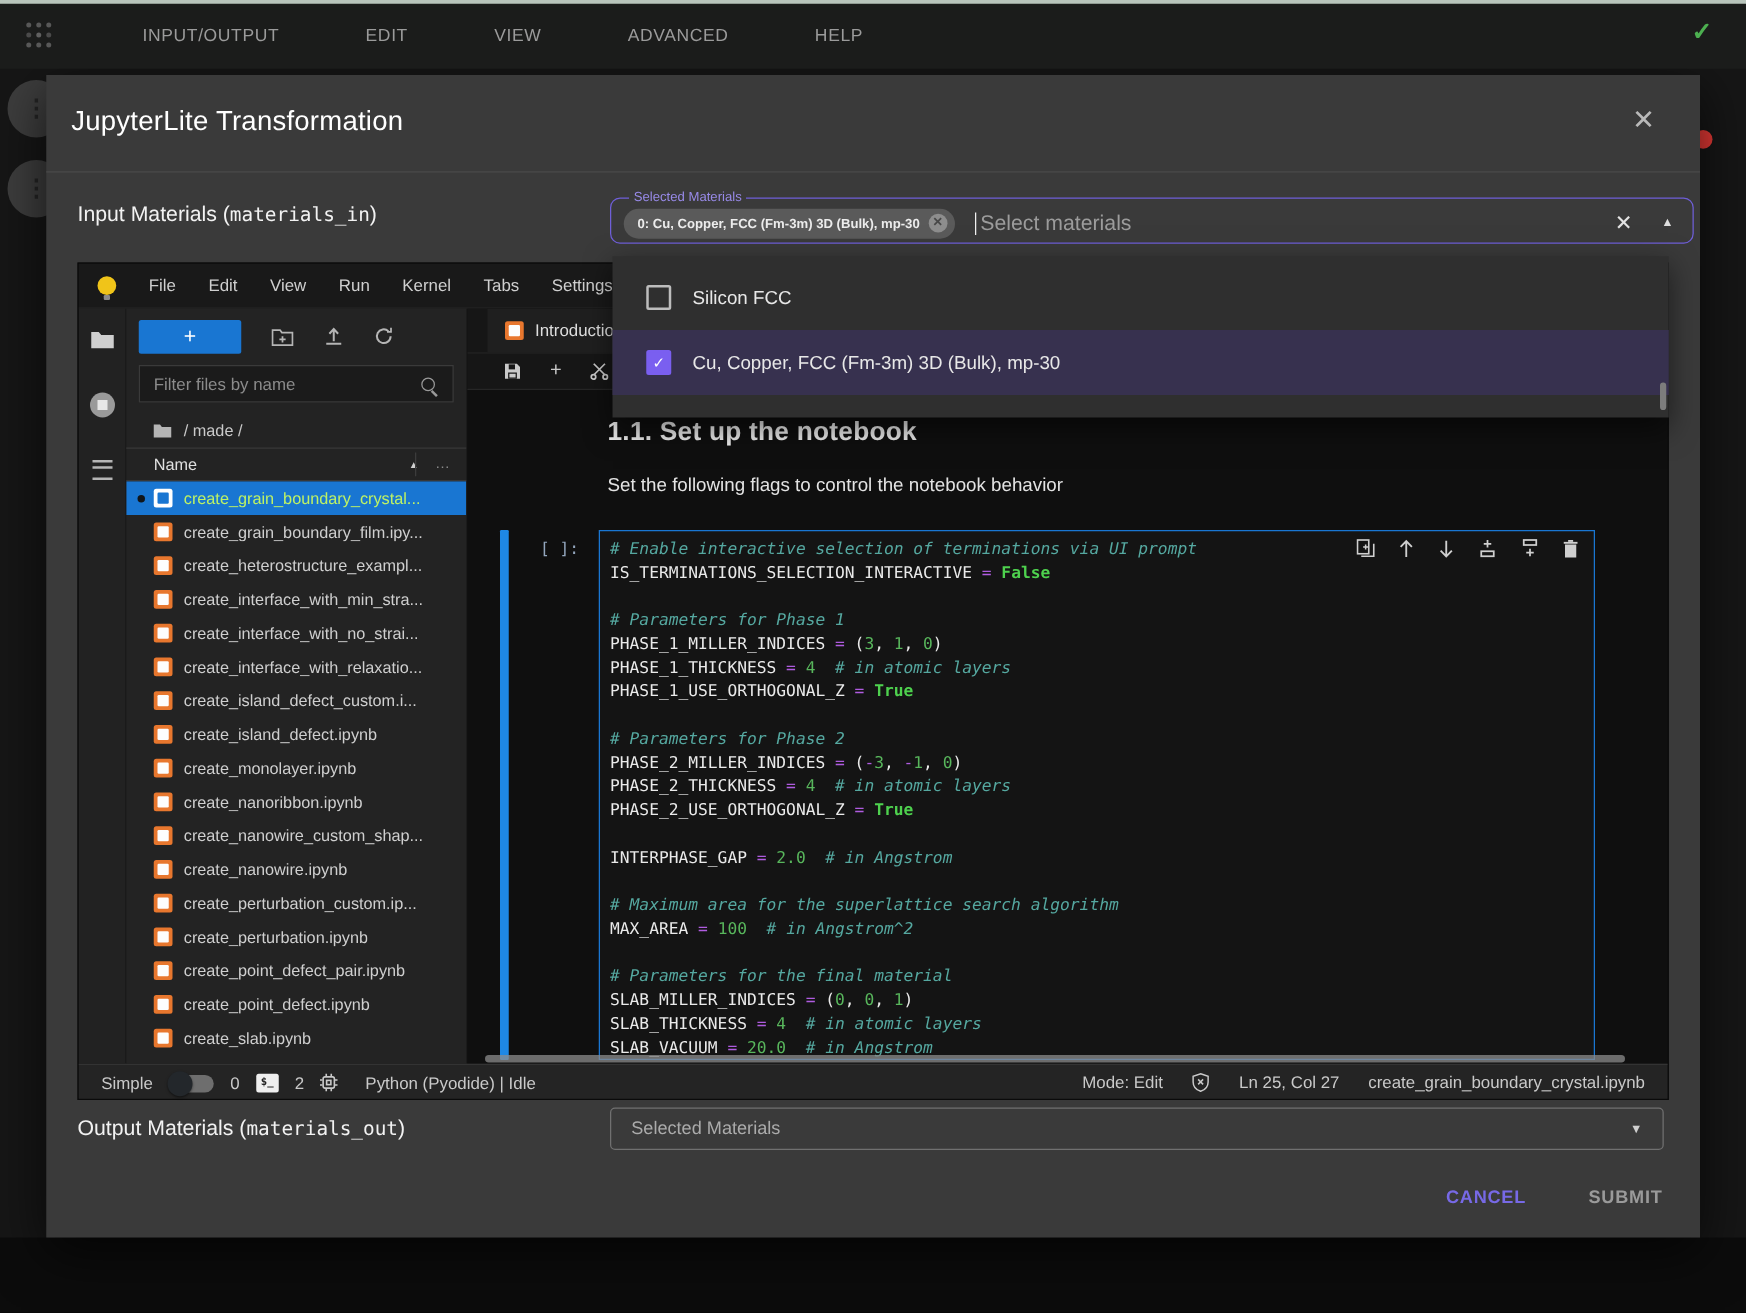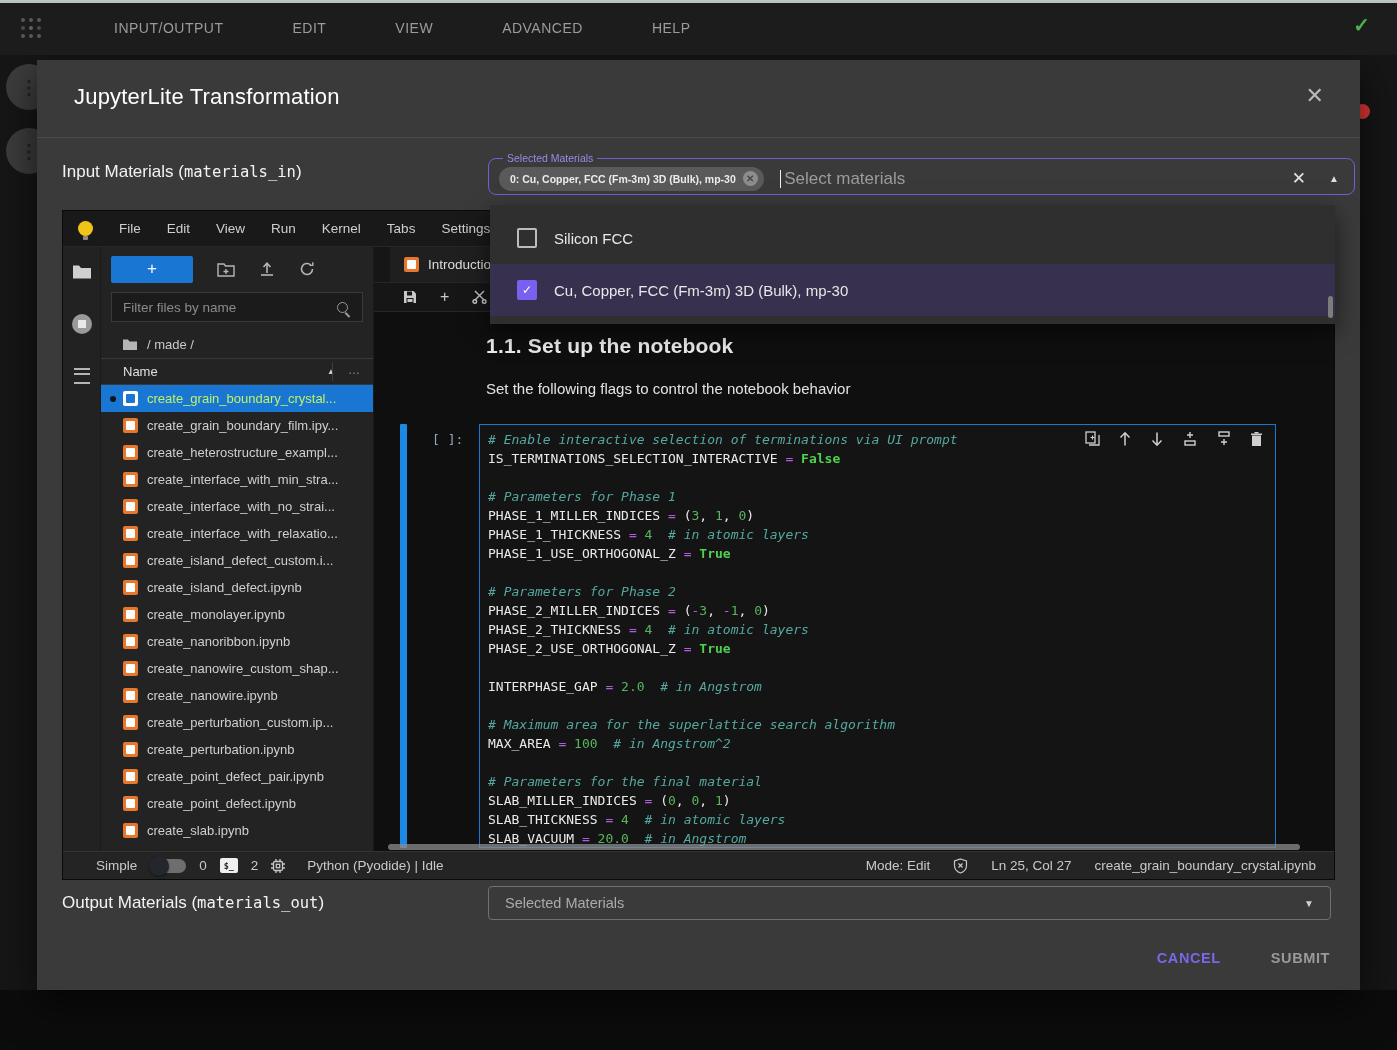--- a/index.html
+++ b/index.html
@@ -20,41 +20,41 @@
   .fab{position:absolute;width:46px;height:46px;border-radius:50%;background:#3d3d3d;z-index:1;
        display:flex;align-items:center;justify-content:center;color:#242424;font-size:19px;font-weight:700;}
   .fab1{left:6px;top:64px}.fab2{left:6px;top:128px}
   .red-dot{position:absolute;left:1355px;top:104px;width:15px;height:15px;border-radius:50%;background:#e53935;z-index:1;}
   .page-bottom{position:absolute;left:0;right:0;top:990px;bottom:0;background:#0c0c0c;}
 
   
   .dialog{position:absolute;left:37px;top:60px;width:1323px;height:930px;background:#3a3a3a;z-index:2;
           box-shadow:0 12px 40px rgba(0,0,0,.65);}
   .dlg-header{position:relative;height:77px;border-bottom:1px solid #4a4a4a;}
-  .dlg-title{position:absolute;left:37px;top:24px;margin:0;font-size:22px;font-weight:500;color:#fff;letter-spacing:.2px;}
+  .dlg-title{position:absolute;left:20px;top:24px;margin:0;font-size:22px;font-weight:500;color:#fff;letter-spacing:.2px;}
   .dlg-close{position:absolute;right:36px;top:25px;font-size:22px;color:#b9b9b9;cursor:pointer;line-height:1;}
   .input-label,.output-label{position:absolute;left:25px;font-size:17px;color:#f2f2f2;}
   .input-label{top:102px;}
   .label-code{font-family:"DejaVu Sans Mono",monospace;font-size:15.5px;}
 
   
   .mat-fieldset{position:absolute;left:451px;top:93px;width:843px;height:40px;border:1.5px solid #6f5fd8;border-radius:8px;
                 margin:0;padding:0 12px 0 10px;display:flex;align-items:center;background:#3a3a3a;}
   .mat-fieldset legend{font-size:10.5px;color:#988ae8;padding:0 4px;margin-left:4px;line-height:1;}
   .chip{display:flex;align-items:center;background:#5a5a5a;border-radius:12px;height:24px;padding:0 6px 0 11px;
         font-size:10.5px;font-weight:600;color:#ececec;white-space:nowrap;}
   .chip-del{width:15px;height:15px;border-radius:50%;background:#8d8d8d;color:#474747;font-size:10px;line-height:15px;
             text-align:center;margin-left:7px;cursor:pointer;}
   .caret-bar{width:1.5px;height:18px;background:#f0f0f0;margin-left:16px;}
   .select-ph{color:#9c9c9c;font-size:17px;margin-left:3px;}
   .clear-x{margin-left:auto;color:#e3e3e3;font-size:17px;cursor:pointer;line-height:1;}
   .dd-arrow{margin-left:23px;margin-right:3px;color:#dedede;font-size:10px;cursor:pointer;}
 
   
-  .options-popup{position:absolute;left:490px;top:205px;width:845px;z-index:6;background:#2f2f2f;padding:7px 0 8px;
+  .options-popup{position:absolute;left:490px;top:205px;width:845px;z-index:6;background:#2f2f2f;padding:7px 0 18px;
                  box-shadow:0 8px 22px rgba(0,0,0,.55);}
   .opt{height:52px;display:flex;align-items:center;padding-left:27px;cursor:pointer;}
   .opt.sel{background:#37314f;}
   .cb{width:16px;height:16px;border:2px solid #bdbdbd;border-radius:2px;flex:none;font-size:12px;line-height:16px;
       text-align:center;color:transparent;}
   .cb.checked{background:#7a5ff0;border-color:#7a5ff0;color:#fff;}
   .opt-label{margin-left:17px;font-size:15px;color:#e8e8e8;}
   .popup-nub{position:absolute;right:2px;bottom:6px;width:5px;height:22px;border-radius:3px;background:#7c7c7c;}
 
   
@@ -125,21 +125,21 @@
   .tok-o{color:#b05ce0;}
   .tok-n{color:#58b65c;}
   .tok-k{color:#4ed14e;font-weight:700;}
   .tok-p{color:#eaeaea;}
   .cell-icons{position:absolute;top:6px;right:12px;display:flex;gap:18px;align-items:center;}
   .cell-icons svg{display:block;cursor:pointer;}
   .h-scroll{position:absolute;left:14px;right:34px;bottom:1px;height:6px;border-radius:3px;background:#8c8c8c;opacity:.75;}
 
   .statusbar{height:27px;background:#242424;border-top:1px solid #333;display:flex;align-items:center;
              font-size:13.5px;color:#c9c9c9;position:relative;flex:none;}
-  .sb-left{display:flex;align-items:center;margin-left:33px;}
+  .sb-left{display:flex;align-items:flex-end;margin-left:18px;}
   .switch{width:34px;height:14px;border-radius:7px;background:#6e6e6e;position:relative;margin-left:15px;cursor:pointer;}
   .switch .knob{position:absolute;left:-3px;top:-3px;width:20px;height:20px;border-radius:50%;background:#23272b;
                 box-shadow:0 1px 2px rgba(0,0,0,.5);}
   .term-badge{width:18px;height:15px;background:#efefef;border-radius:2px;color:#222;font-family:"DejaVu Sans Mono",monospace;
               font-size:8.5px;font-weight:700;display:flex;align-items:center;justify-content:center;margin:0 0 0 13px;}
   .sb-num{margin-left:13px;}
   .sb-kernel{margin-left:21px;}
   .sb-right{position:absolute;right:18px;top:0;bottom:0;display:flex;align-items:center;gap:23px;}
 
   

